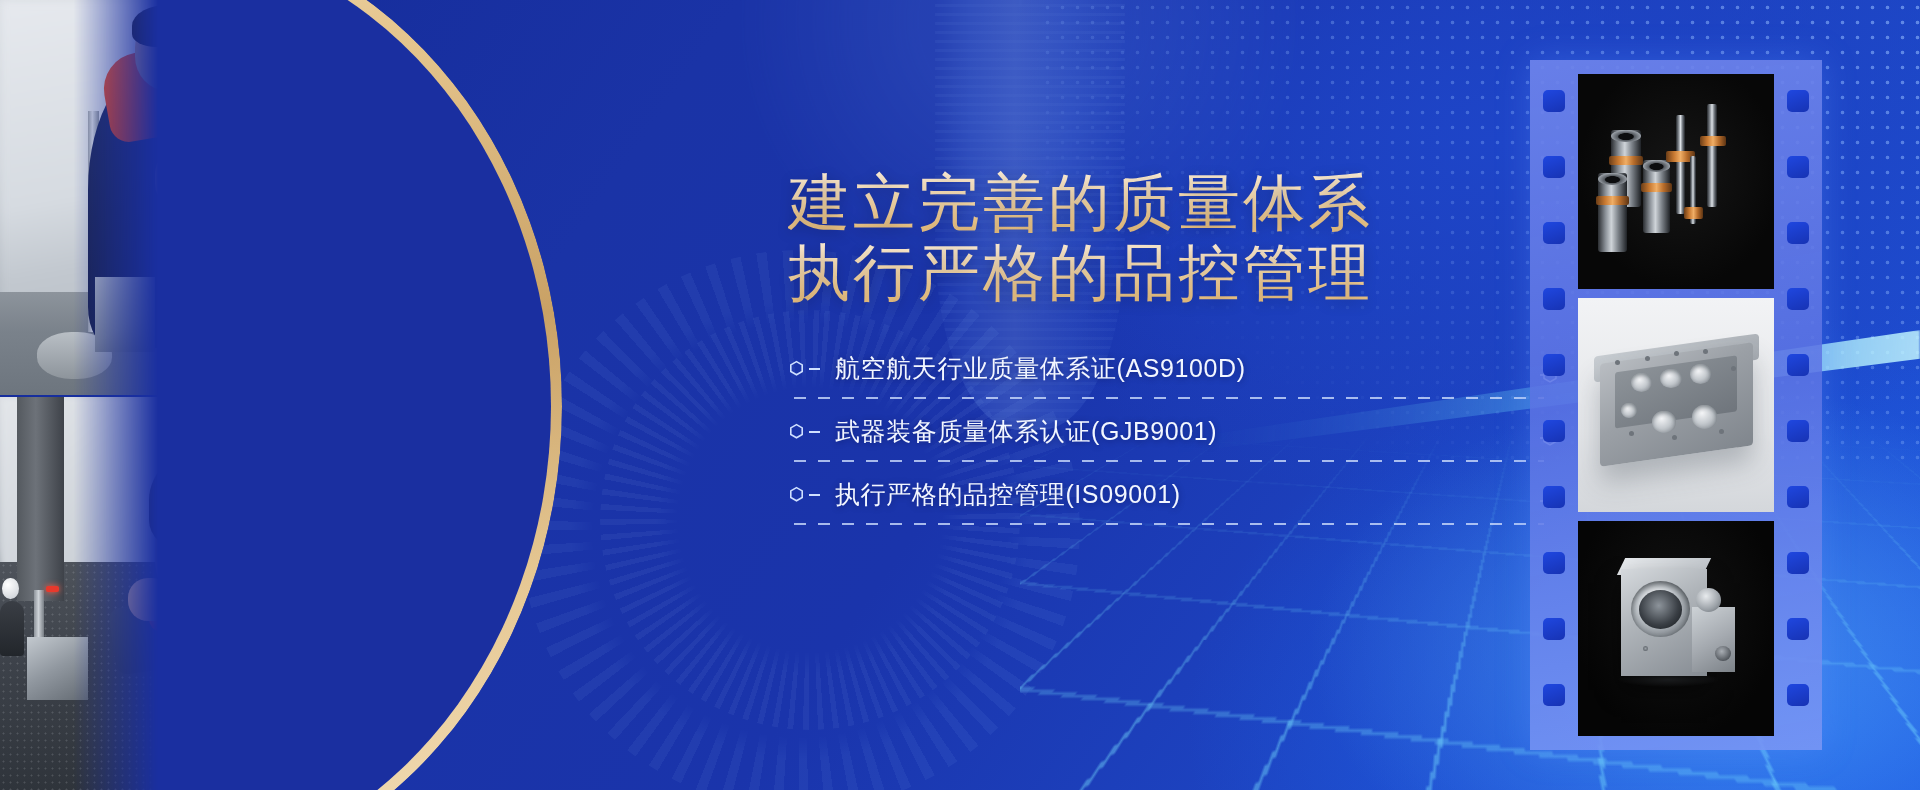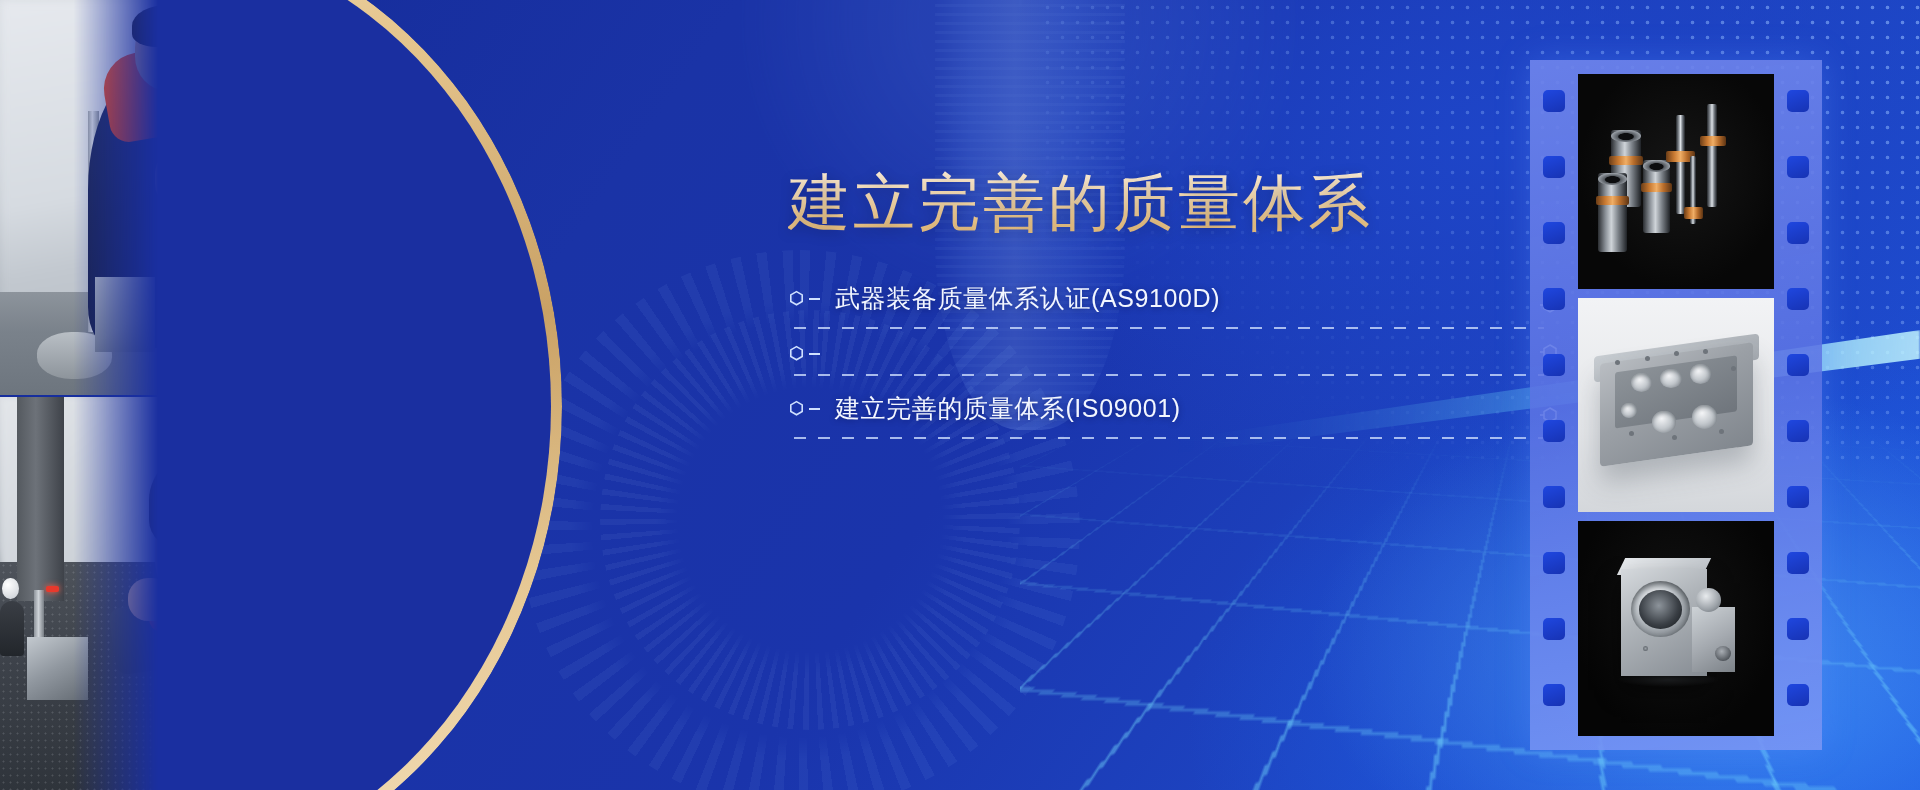--- a/index.html
+++ b/index.html
@@ -448,70 +448,72 @@
       </div>
     </div>
 
   </div>
   <div class="gold-arc"></div>
 
   <div class="center">
 
     <div class="headline">
       <div class="hl-line">建立完善的质量体系</div>
+      <div class="hl-line">执行严格的品控管理</div>
     </div>
 
     <ul class="cert-list">
 
       <li class="cert-row">
         <div class="cert-inner">
           <span class="hexmark">
             <svg width="17" height="17" viewBox="0 0 17 17" aria-hidden="true">
               <polygon points="8.5,1.6 14.2,4.9 14.2,11.5 8.5,14.8 2.8,11.5 2.8,4.9" fill="none" stroke="#cfe0ff" stroke-width="1.6"></polygon>
             </svg>
             <span style="display:inline-block;width:11px;height:2px;background:#cfe0ff;"></span>
           </span>
-          <span class="cert-text">武器装备质量体系认证(AS9100D)</span>
+          <span class="cert-text">航空航天行业质量体系证(AS9100D)</span>
         </div>
         <span class="dash-rule"></span>
         <span class="end-node">
           <svg width="20" height="20" viewBox="0 0 20 20" aria-hidden="true">
             <polygon points="10,3 16,6.5 16,13.5 10,17 4,13.5 4,6.5" fill="none" stroke="#cfe0ff" stroke-width="1.5"></polygon>
             <line x1="0" y1="10" x2="4" y2="10" stroke="#cfe0ff" stroke-width="1.5"></line>
           </svg>
         </span>
       </li>
 
       <li class="cert-row">
         <div class="cert-inner">
           <span class="hexmark">
             <svg width="17" height="17" viewBox="0 0 17 17" aria-hidden="true">
               <polygon points="8.5,1.6 14.2,4.9 14.2,11.5 8.5,14.8 2.8,11.5 2.8,4.9" fill="none" stroke="#cfe0ff" stroke-width="1.6"></polygon>
             </svg>
             <span style="display:inline-block;width:11px;height:2px;background:#cfe0ff;"></span>
           </span>
+          <span class="cert-text">武器装备质量体系认证(GJB9001)</span>
         </div>
         <span class="dash-rule"></span>
         <span class="end-node">
           <svg width="20" height="20" viewBox="0 0 20 20" aria-hidden="true">
             <polygon points="10,3 16,6.5 16,13.5 10,17 4,13.5 4,6.5" fill="none" stroke="#cfe0ff" stroke-width="1.5"></polygon>
             <line x1="0" y1="10" x2="4" y2="10" stroke="#cfe0ff" stroke-width="1.5"></line>
           </svg>
         </span>
       </li>
 
       <li class="cert-row">
         <div class="cert-inner">
           <span class="hexmark">
             <svg width="17" height="17" viewBox="0 0 17 17" aria-hidden="true">
               <polygon points="8.5,1.6 14.2,4.9 14.2,11.5 8.5,14.8 2.8,11.5 2.8,4.9" fill="none" stroke="#cfe0ff" stroke-width="1.6"></polygon>
             </svg>
             <span style="display:inline-block;width:11px;height:2px;background:#cfe0ff;"></span>
           </span>
-          <span class="cert-text">建立完善的质量体系(IS09001)</span>
+          <span class="cert-text">执行严格的品控管理(IS09001)</span>
         </div>
         <span class="dash-rule"></span>
         <span class="end-node">
           <svg width="20" height="20" viewBox="0 0 20 20" aria-hidden="true">
             <polygon points="10,3 16,6.5 16,13.5 10,17 4,13.5 4,6.5" fill="none" stroke="#cfe0ff" stroke-width="1.5"></polygon>
             <line x1="0" y1="10" x2="4" y2="10" stroke="#cfe0ff" stroke-width="1.5"></line>
           </svg>
         </span>
       </li>
 

